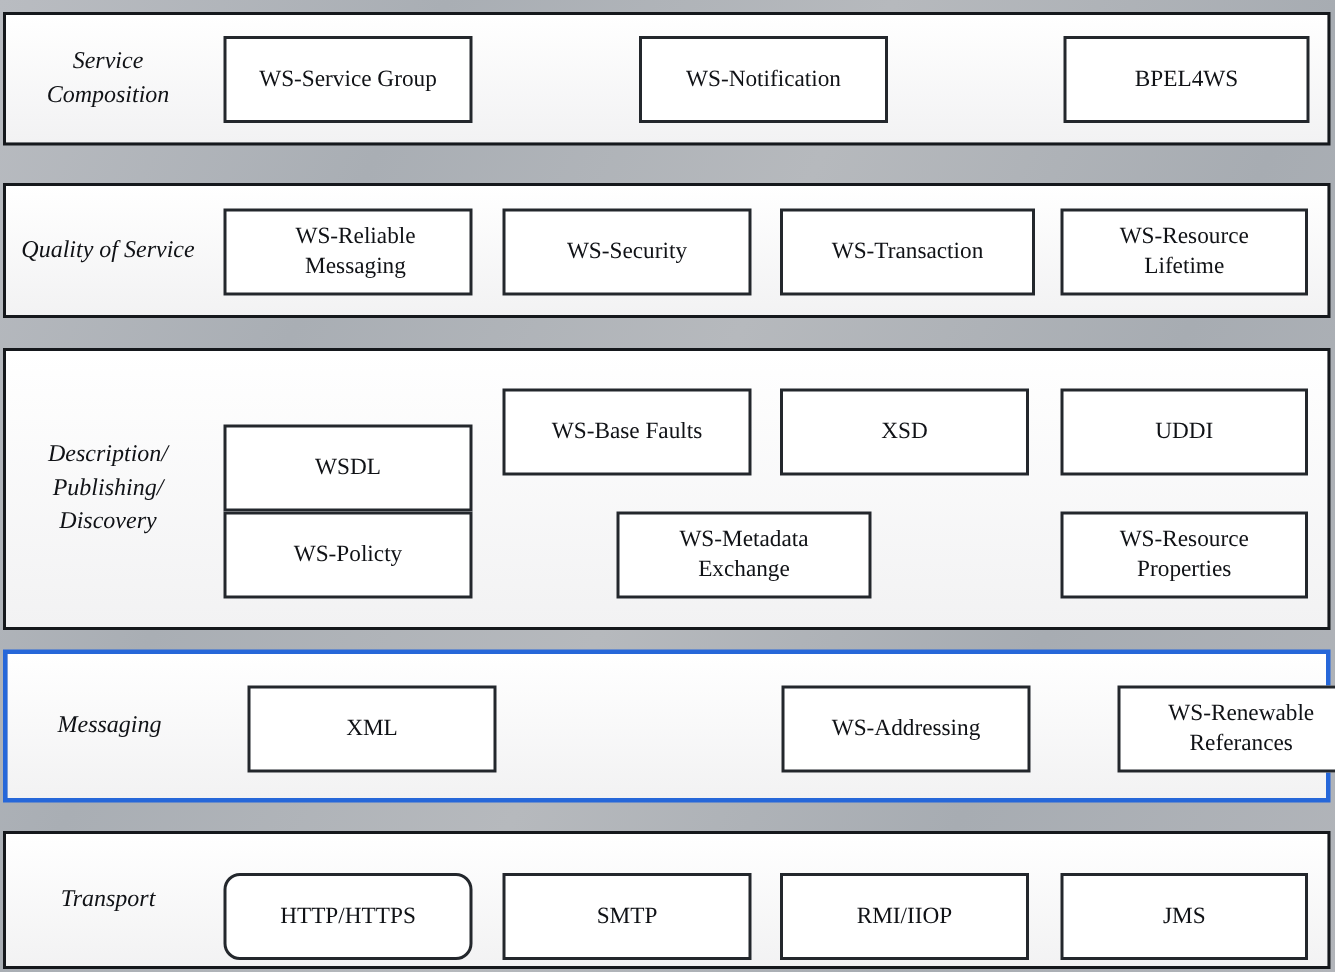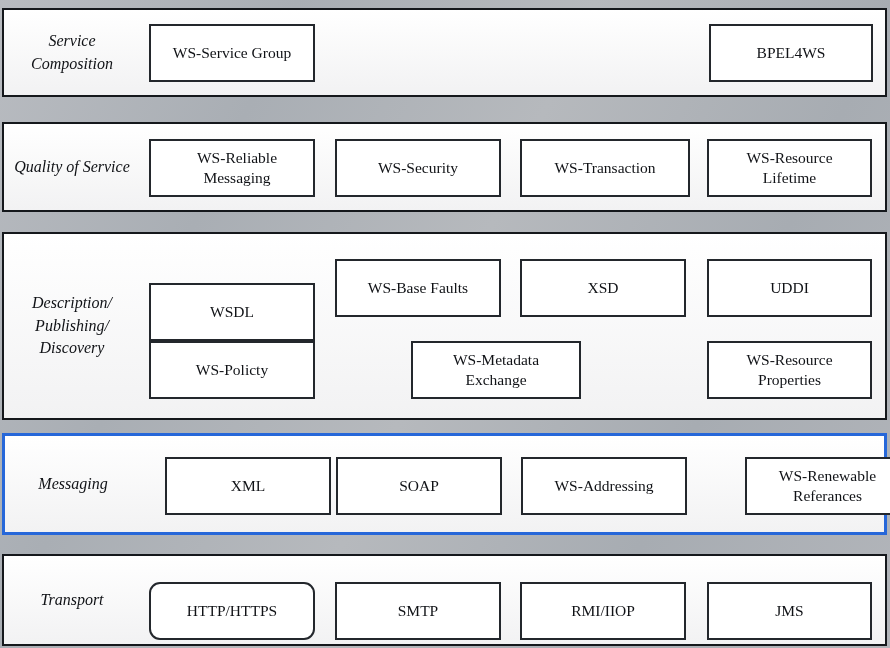--- a/index.html
+++ b/index.html
@@ -34,20 +34,21 @@
   .band.messaging{border-width:3px;}
 </style>
 </head>
 <body>
 
 <div class="canvas">
 
   <section class="band" style="top:8px;height:89px;">
     <div class="band-label">Service Composition</div>
     <div class="box" style="left:145px;top:14px;width:166px;">WS-Service Group</div>
+    <div class="box" style="left:422px;top:14px;width:166px;">WS-Notification</div>
     <div class="box" style="left:705px;top:14px;width:164px;">BPEL4WS</div>
   </section>
 
   <section class="band" style="top:122px;height:90px;">
     <div class="band-label">Quality of Service</div>
     <div class="box" style="left:145px;top:15px;width:166px;padding-left:20px;">WS-Reliable Messaging</div>
     <div class="box" style="left:331px;top:15px;width:166px;">WS-Security</div>
     <div class="box" style="left:516px;top:15px;width:170px;">WS-Transaction</div>
     <div class="box" style="left:703px;top:15px;width:165px;">WS-Resource Lifetime</div>
   </section>
@@ -59,21 +60,20 @@
     <div class="box" style="left:516px;top:25px;width:166px;">XSD</div>
     <div class="box" style="left:703px;top:25px;width:165px;">UDDI</div>
     <div class="box" style="left:145px;top:107px;width:166px;">WS-Policty</div>
     <div class="box" style="left:407px;top:107px;width:170px;">WS-Metadata Exchange</div>
     <div class="box" style="left:703px;top:107px;width:165px;">WS-Resource Properties</div>
   </section>
 
   <section class="band messaging" style="top: 433px; height: 102px; border-color: rgb(38, 103, 217);">
     <div class="band-label">Messaging</div>
     <div class="box" style="left:160px;top:21px;width:166px;">XML</div>
-    <div class="box" style="left:331px;top:21px;width:166px;">SOAP</div>
     <div class="box" style="left:516px;top:21px;width:166px;">WS-Addressing</div>
     <div class="box" style="left:729px;top:21px;width:165px;margin-left:11px;">WS-Renewable Referances</div>
   </section>
 
   <section class="band" style="top:554px;height:92px;">
     <div class="band-label">Transport</div>
     <div class="box" style="left:145px;top:26px;width:166px;border-radius:11px;">HTTP/HTTPS</div>
     <div class="box" style="left:331px;top:26px;width:166px;">SMTP</div>
     <div class="box" style="left:516px;top:26px;width:166px;">RMI/IIOP</div>
     <div class="box" style="left:703px;top:26px;width:165px;">JMS</div>

